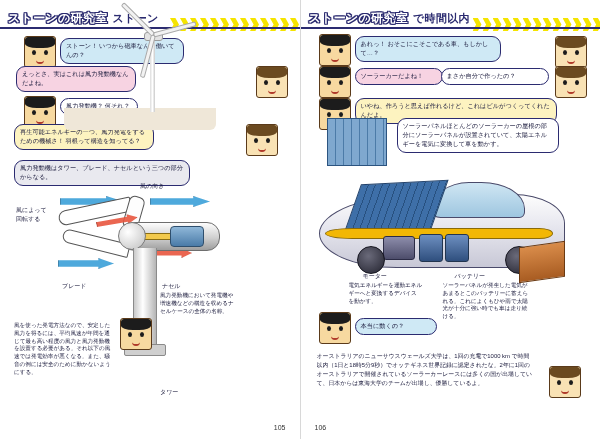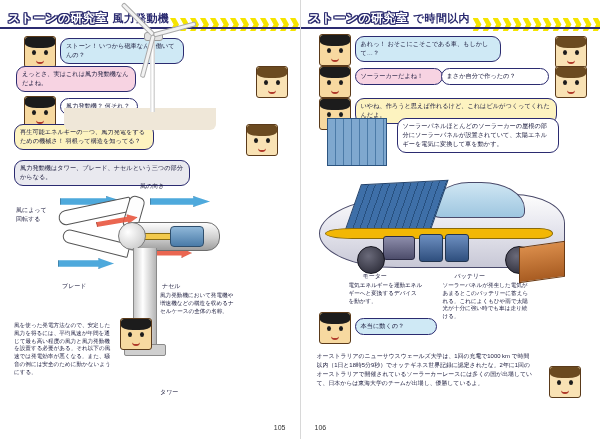--- a/index.html
+++ b/index.html
@@ -180,21 +180,21 @@
 </head>
 <body>
 
 <div class="spread">
 
   <div class="page left">
 
     <div class="hdr">
       <div class="title">
         <span class="t1">ストーンの研究室</span>
-        <span class="t2">風力発動機</span>
+        <span class="t2">ストーン</span>
       </div>
       <div class="chev" style="left:170px;">
         <i></i>
           <i></i>
           <i></i>
           <i></i>
           <i></i>
           <i></i>
           <i></i>
           <i></i>

